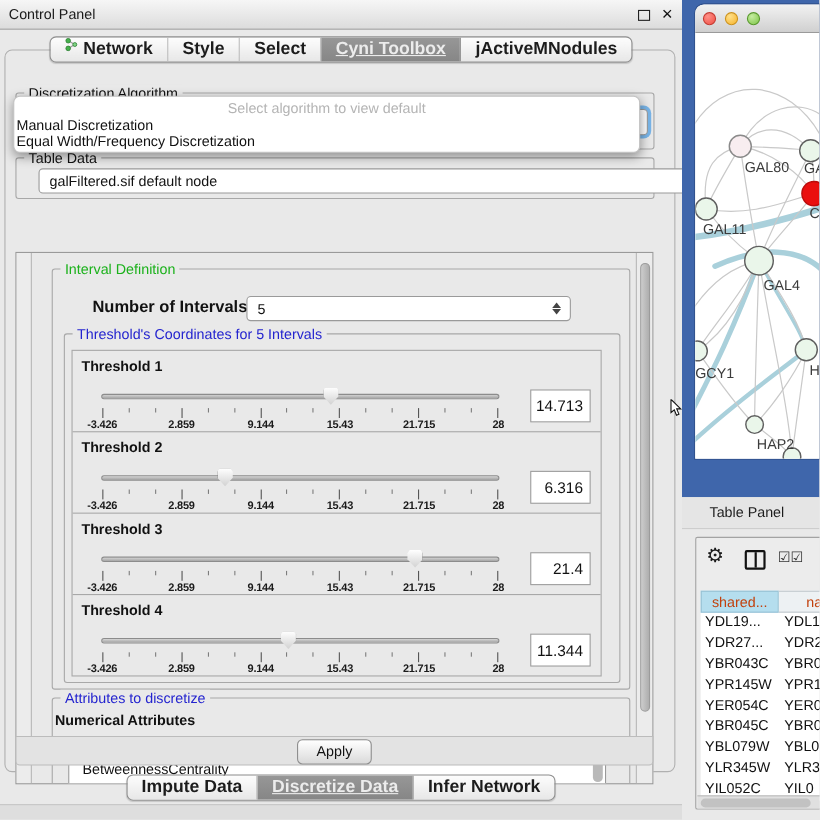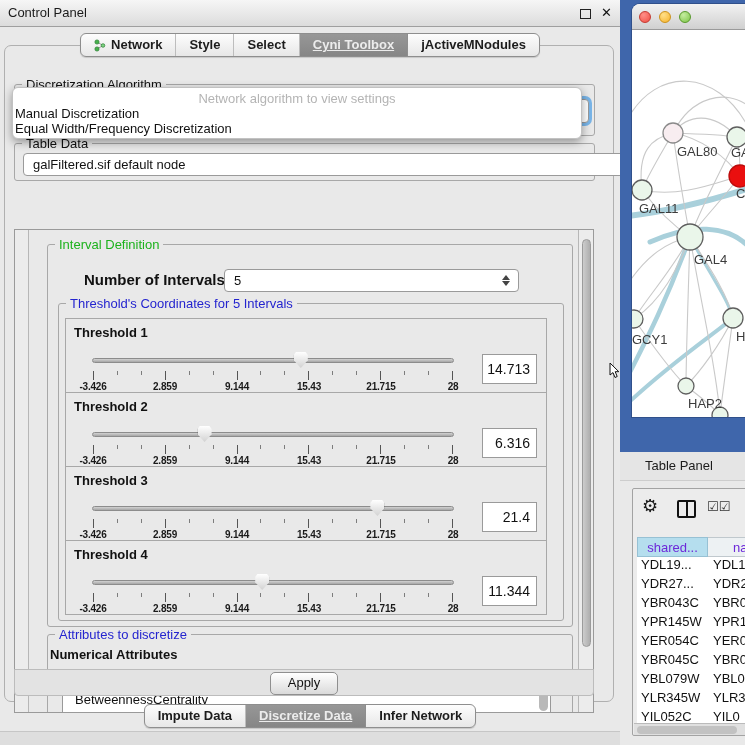--- a/index.html
+++ b/index.html
@@ -12,21 +12,21 @@
   #titlebar .ttl{position:absolute;left:8px;top:5px;font-size:13px;color:#1a1a1a;}
   .float-ic{position:absolute;right:29px;top:9px;width:9px;height:8px;border:1.6px solid #222;}
   .close-ic{position:absolute;right:8px;top:5px;font-size:13px;font-weight:bold;color:#111;}
   #mainpanel{position:absolute;left:4px;top:45px;width:608px;height:655px;background:#e9e9e9;
     border:1px solid #b0b0b0;border-radius:7px;}
   
   .tabrow{position:absolute;left:0;width:620px;display:flex;justify-content:center;z-index:30;}
   #toptabs{top:33px;} #bottabs{top:704px;}
   .tabgroup{display:inline-flex;border:1px solid #8e8e8e;border-radius:6px;overflow:hidden;
     background:linear-gradient(#fdfdfd,#e7e7e7);height:22px;box-shadow:0 1px 1px rgba(0,0,0,.15);}
-  .tab{display:flex;align-items:center;gap:5px;padding:0 13px;font-size:13px;font-weight:bold;
+  .tab{display:flex;gap:5px;padding:0 13px;font-size:16px;font-weight:bold;
     color:#1c1c1c;line-height:22px;cursor:default;}
   .tab + .tab{border-left:1px solid #bdbdbd;}
   .tab.active{background:linear-gradient(#979797,#868686);color:#ececec;text-decoration:underline;}
   .tab.active + .tab{border-left-color:#8e8e8e;}
   
   .group{position:absolute;border:1px solid #a8a8a8;border-radius:3px;}
   .gtitle{position:absolute;top:-8px;left:7px;background:#e9e9e9;padding:0 4px;font-size:13px;color:#111;white-space:nowrap;}
   .gtitle.green{color:var(--green-title);}
   .gtitle.blue{color:var(--blue-title);}
   
@@ -112,21 +112,21 @@
     border-bottom:1px solid #cdcdcd;}
   #tpbar span{position:absolute;left:25px;top:6px;font-size:13px;color:#1c1c1c;}
   #tpanel{position:absolute;left:12px;top:488px;width:120px;height:248px;background:#ececec;
     border:1px solid #a3a3a3;border-radius:2px;overflow:hidden;box-sizing:border-box;}
   .gear{position:absolute;left:9px;top:6px;font-size:18px;font-weight:bold;color:#1a1a1a;}
   .colsicon{position:absolute;left:44px;top:11px;width:15px;height:14px;border:2px solid #111;border-radius:2px;}
   .colsicon:before{content:"";position:absolute;left:50%;top:0;bottom:0;width:2px;background:#111;transform:translateX(-1px);}
   .checks{position:absolute;left:74px;top:10px;font-size:13px;color:#333;letter-spacing:0px;}
   #tgrid{position:absolute;left:4px;top:48px;width:150px;background:#fff;}
   #thead{display:flex;height:20px;}
-  .hcell{box-sizing:border-box;font-size:13px;color:#6d28d9;line-height:19px;}
+  .hcell{box-sizing:border-box;font-size:13px;color:#c2410c;line-height:19px;}
   .hcell.c1{width:71px;background:var(--header-blue);border:1px solid #97c1d4;text-align:center;}
   .hcell.c2{width:78px;background:#edf1f3;border:1px solid #c0c8cd;border-left:none;padding-left:25px;}
   .trow{display:flex;height:19px;font-size:13px;color:#111;}
   .trow .c1{width:72px;padding-left:4px;box-sizing:border-box;overflow:hidden;white-space:nowrap;}
   .trow .c2{padding-left:4px;overflow:hidden;white-space:nowrap;}
   #hscroll{position:absolute;left:1px;top:234px;width:117px;height:12px;background:#e0e0e0;border-top:1px solid #bbb;}
   #hscroll .thumb{position:absolute;left:3px;top:2px;width:100px;height:8px;background:#c2c2c2;border-radius:4px;}
   
   #cursor{position:absolute;left:609px;top:363px;z-index:99;}
 </style>
@@ -180,32 +180,32 @@
   </div>
 
   <div class="group" id="algogroup" style="left:14px;top:84px;width:579px;height:50px;">
     <span class="gtitle">Discretization Algorithm</span>
     <div class="combo" id="algocombo">
         <span class="stepper"></span>
       </div>
   </div>
 
   <div id="popup">
-    <div class="ph">Network algorithm to view settings</div>
+    <div class="ph">Select algorithm to view default</div>
     <div>
 
         <div class="popup-item active">Manual Discretization</div>
 
         <div class="popup-item">Equal Width/Frequency Discretization</div>
       </div>
   </div>
 
   <div class="group" style="left:14px;top:143px;width:579px;height:36px;">
     <span class="gtitle">Table Data</span>
-    <div class="combo" style="left:8px;top:9px;width:628px;">
+    <div class="combo" style="left:20px;top:9px;width:628px;">
       <span>galFiltered.sif default node</span>
       <span class="stepper"></span>
     </div>
   </div>
 
   <div id="viewport">
     <div class="lane-left"></div>
     <div class="lane-right">
       <div class="vthumb"></div>
     </div>

